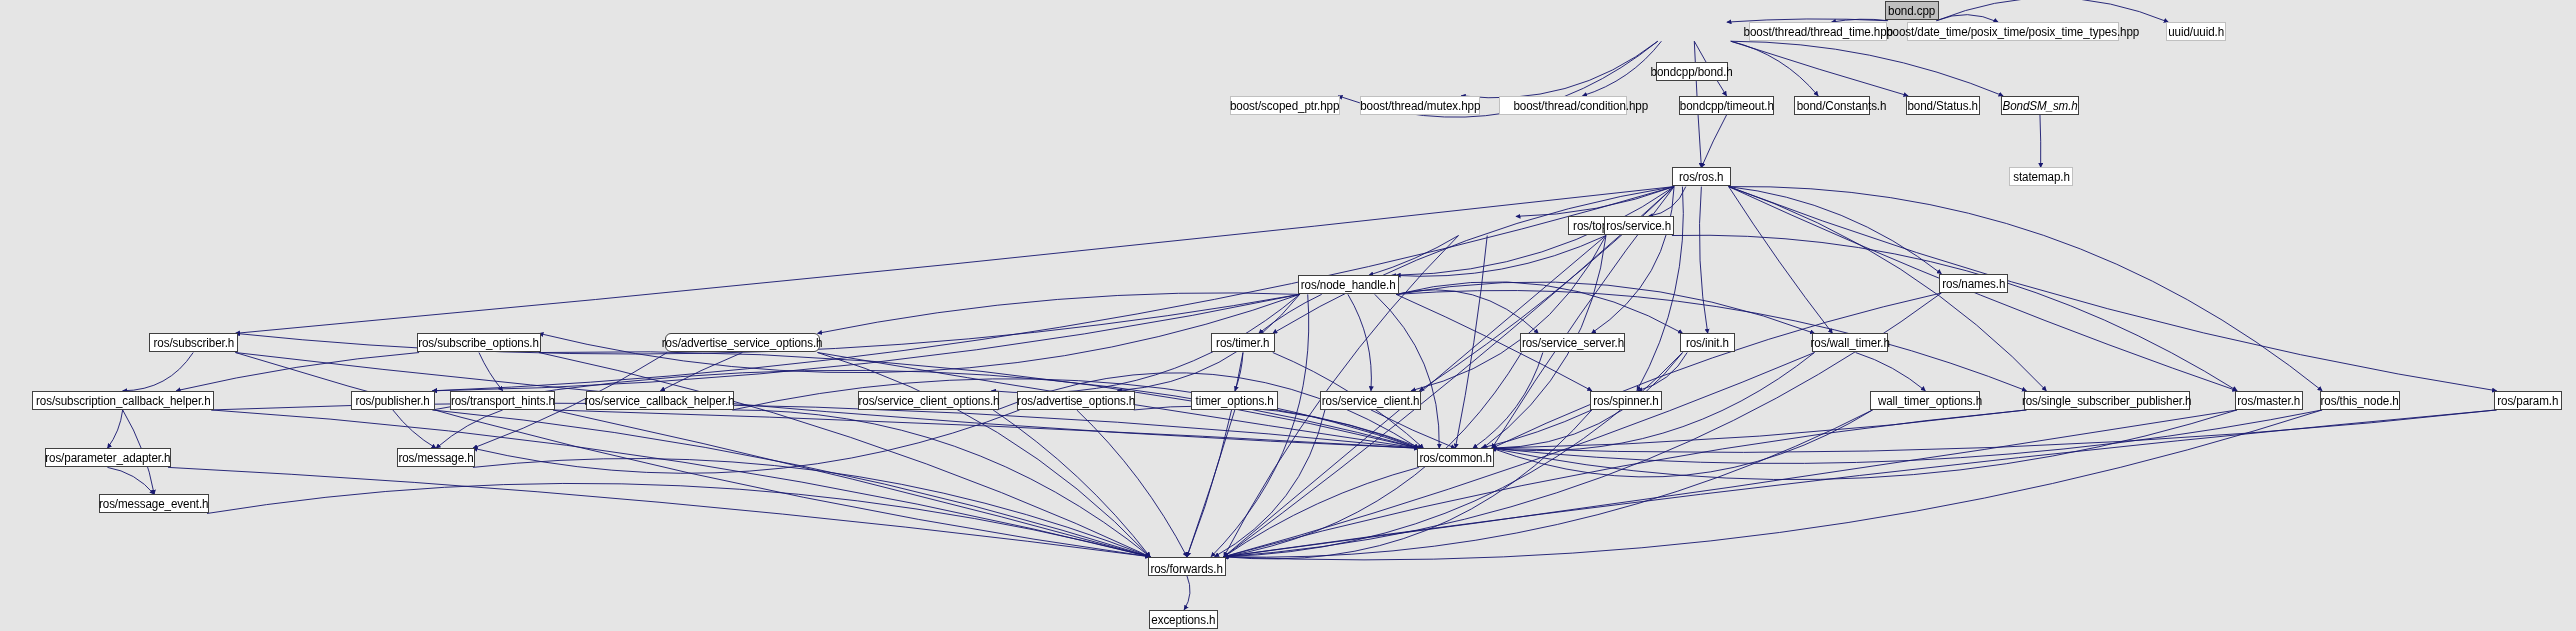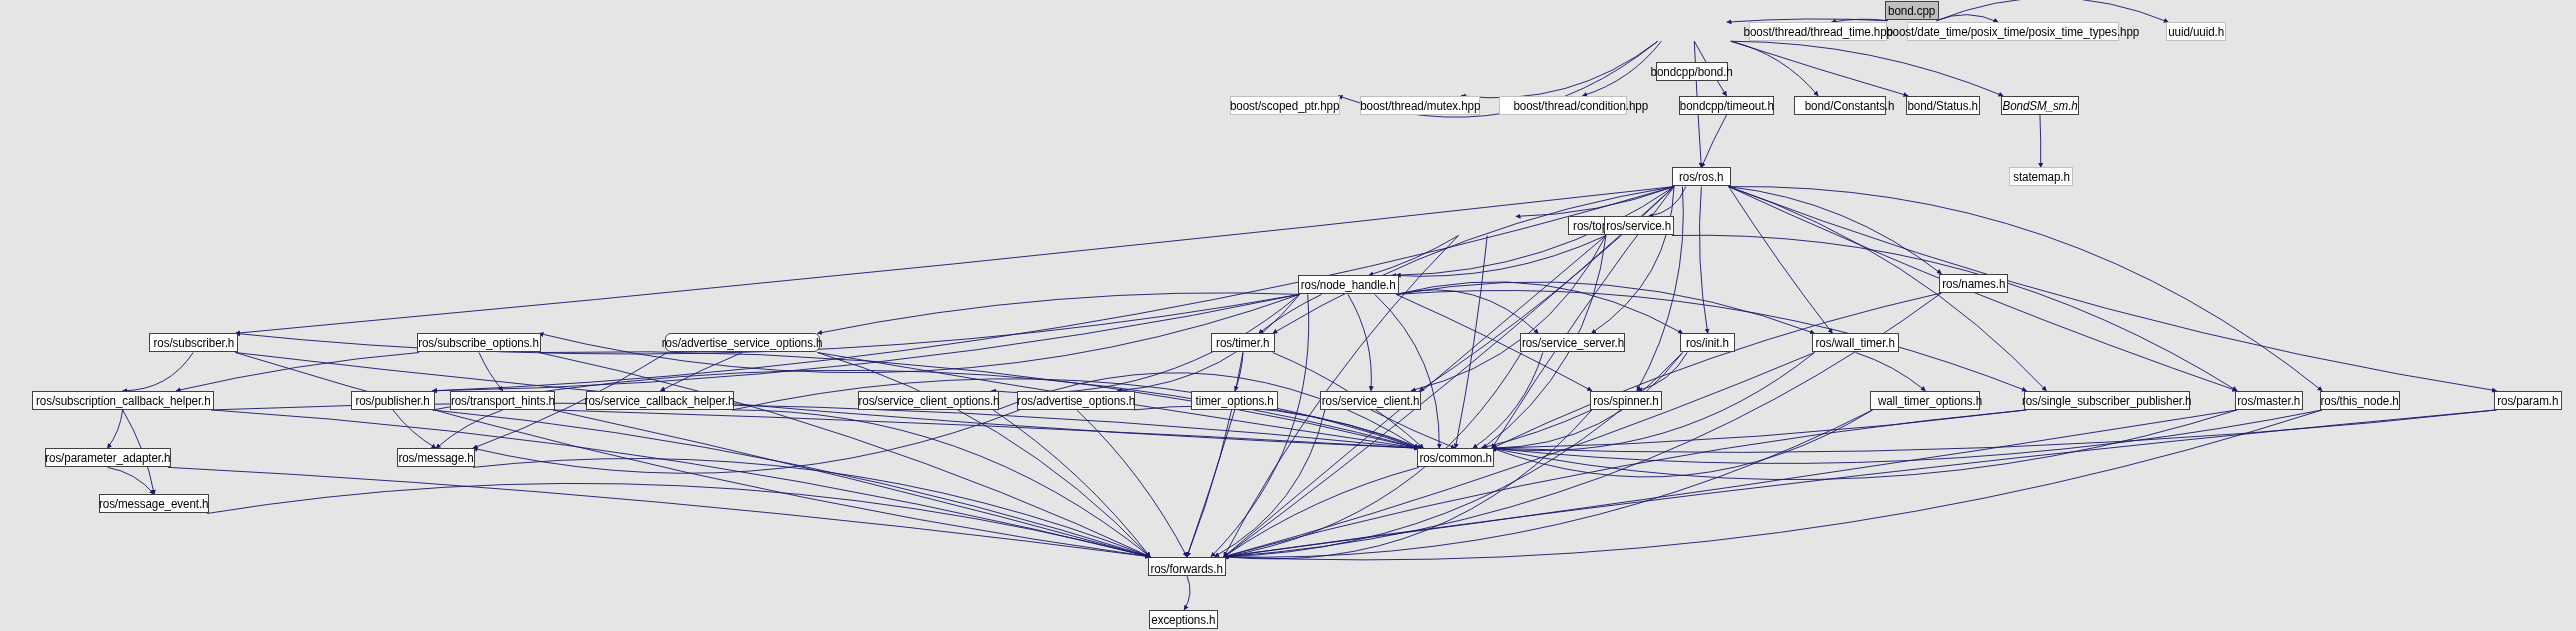--- a/index.html
+++ b/index.html
@@ -202,21 +202,21 @@
       </div>
       <div class="node leaf" style="left: 1360px; top: 96px; width: 120px; height: 19px;">
         <span class="node-label">boost/thread/mutex.hpp</span>
       </div>
       <div class="node leaf" style="left: 1499px; top: 96px; width: 128px; height: 19px; padding-left: 36px;">
         <span class="node-label">boost/thread/condition.hpp</span>
       </div>
       <div class="node" style="left: 1679px; top: 96px; width: 95px; height: 19px;">
         <span class="node-label">bondcpp/timeout.h</span>
       </div>
-      <div class="node" style="left: 1794px; top: 96px; width: 92px; height: 19px; padding-left: 20px;">
+      <div class="node" style="left: 1794px; top: 96px; width: 76px; height: 19px; padding-left: 20px;">
         <span class="node-label">bond/Constants.h</span>
       </div>
       <div class="node" style="left: 1906px; top: 96px; width: 74px; height: 19px;">
         <span class="node-label">bond/Status.h</span>
       </div>
       <div class="node" style="left: 2001px; top: 96px; width: 78px; height: 19px; font-style: italic;">
         <span class="node-label">BondSM_sm.h</span>
       </div>
       <div class="node" style="left: 1672px; top: 167px; width: 59px; height: 19px;">
         <span class="node-label">ros/ros.h</span>
@@ -247,21 +247,21 @@
       </div>
       <div class="node" style="left: 1211px; top: 333px; width: 64px; height: 19px;">
         <span class="node-label">ros/timer.h</span>
       </div>
       <div class="node" style="left: 1520px; top: 333px; width: 105px; height: 19px;">
         <span class="node-label">ros/service_server.h</span>
       </div>
       <div class="node" style="left: 1680px; top: 333px; width: 55px; height: 19px;">
         <span class="node-label">ros/init.h</span>
       </div>
-      <div class="node" style="left: 1812px; top: 333px; width: 87px; height: 19px;">
+      <div class="node" style="left: 1812px; top: 333px; width: 76px; height: 19px;">
         <span class="node-label">ros/wall_timer.h</span>
       </div>
       <div class="node" style="left: 32px; top: 391px; width: 182px; height: 19px;">
         <span class="node-label">ros/subscription_callback_helper.h</span>
       </div>
       <div class="node" style="left: 351px; top: 391px; width: 84px; height: 19px;">
         <span class="node-label">ros/publisher.h</span>
       </div>
       <div class="node" style="left: 450px; top: 391px; width: 105px; height: 19px;">
         <span class="node-label">ros/transport_hints.h</span>

